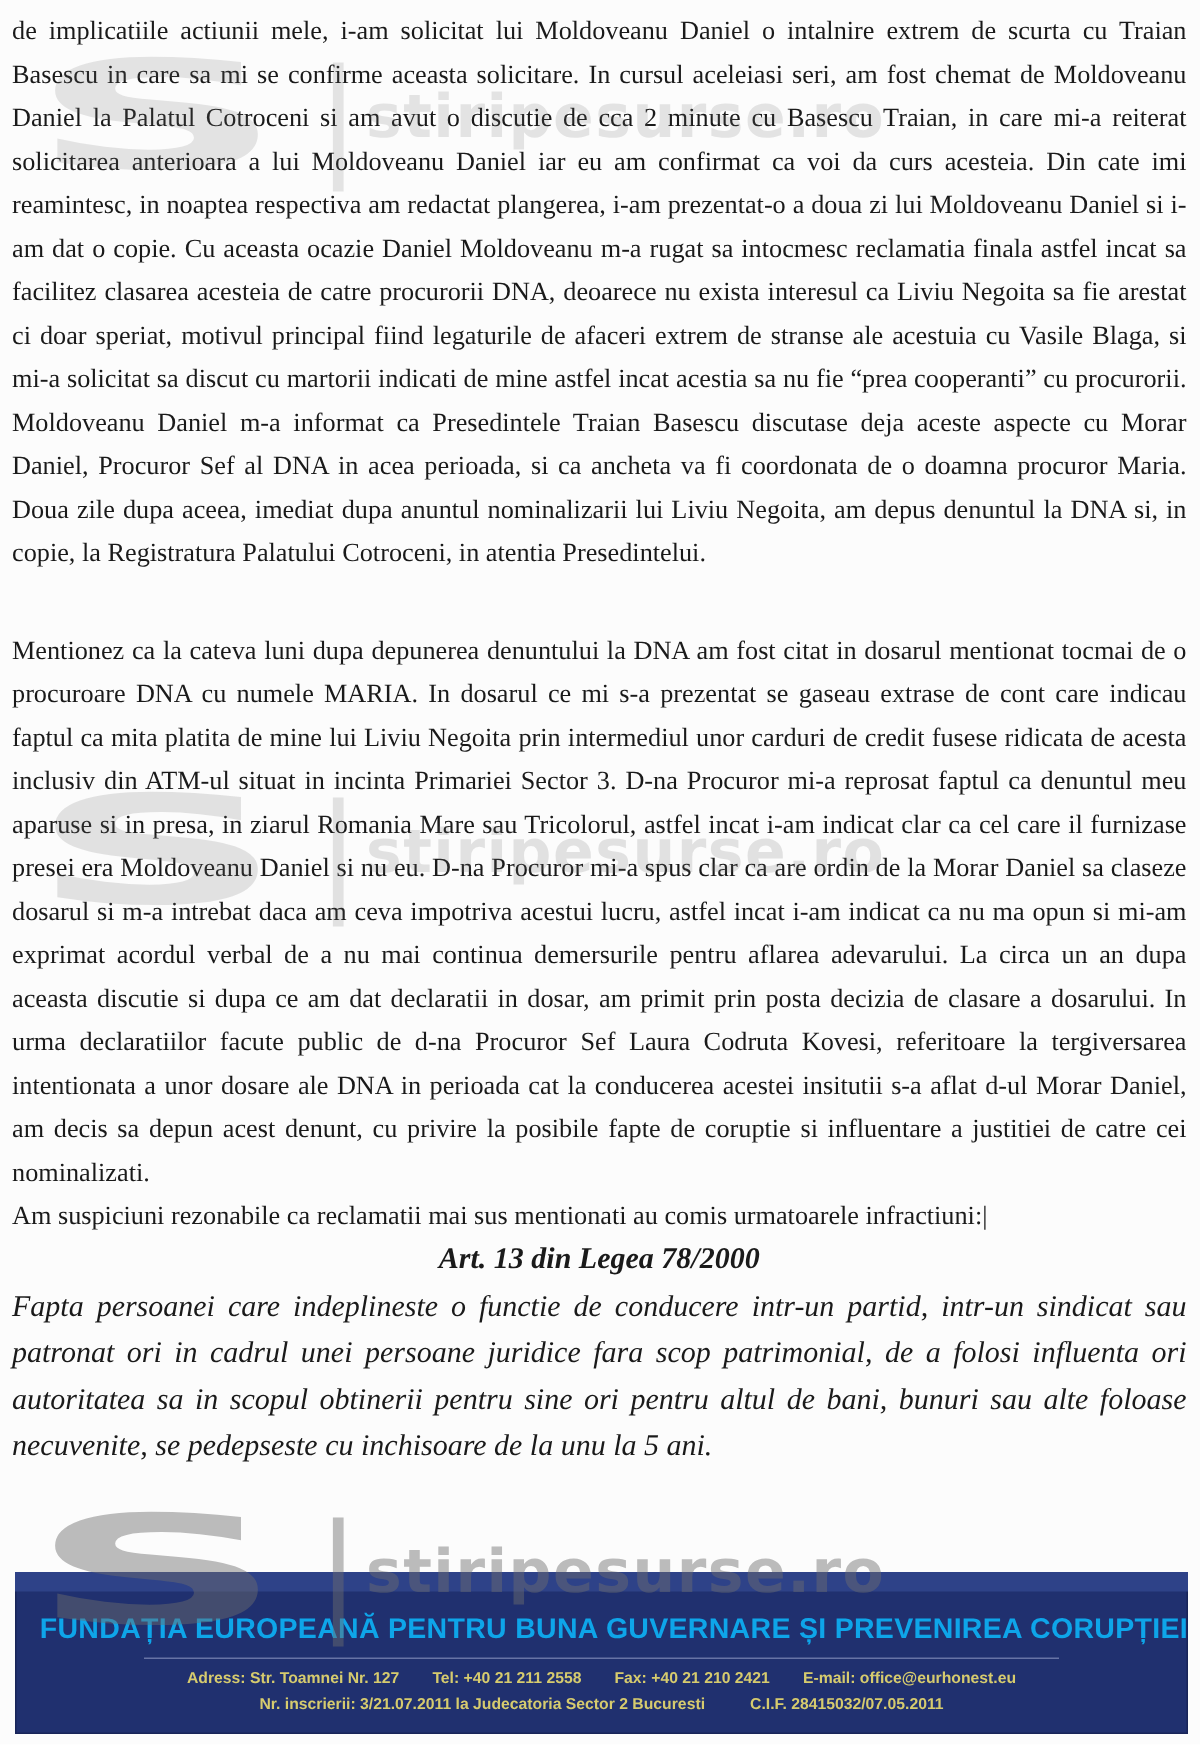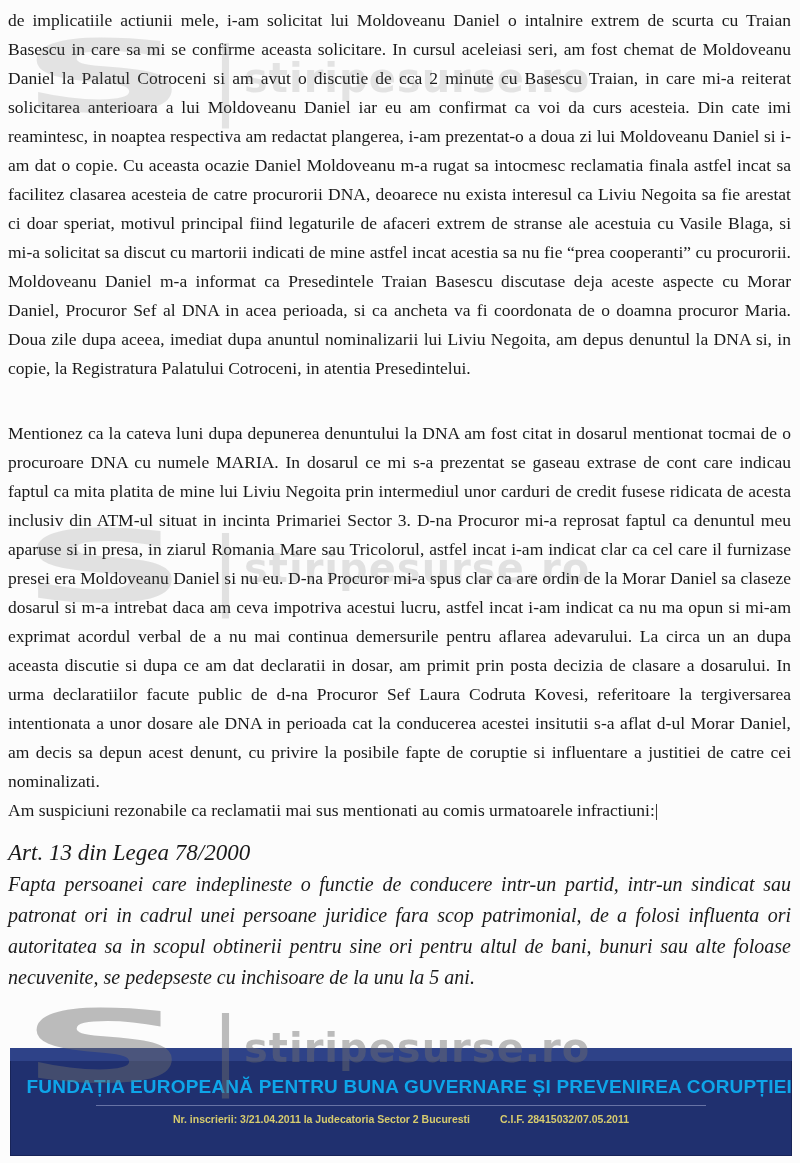--- a/index.html
+++ b/index.html
@@ -14,26 +14,26 @@
   .doc-body{
     position:absolute;left:8px;right:9px;top:6px;
     font-size:17.5px;line-height:29px;
     color:#1a1a1a;
     text-align:justify;
     z-index:1;
   }
   .para{margin:0;}
   .para.p1{margin-bottom:36px;}
   .para.p2{}
-  .para.p3{margin-bottom:13px;text-align:left;}
+  .para.p3{text-align:left;}
   .cursor{font-weight:normal;}
   .law-heading{
     margin:0 0 2px 0;
-    font-size:23px;font-weight:normal;font-style:italic;
-    text-align:left;
+    font-size:20px;font-weight:bold;font-style:italic;
+    text-align:center;
   }
   .law-text{
     margin:0;
     font-style:italic;font-size:20px;line-height:31px;
   }
   
   .watermark{
     position:absolute;left:2px;right:0;
     display:flex;align-items:center;
     pointer-events:none;
@@ -108,19 +108,25 @@
   <div class="watermark wm-bottom">
     <span class="wm-s">S</span>
     <span class="wm-bar">|</span>
     <span class="wm-text">stiripesurse.ro</span>
   </div>
 
   <footer class="banner">
     <div class="banner-topband"></div>
     <div class="banner-title">FUNDAȚIA EUROPEANĂ PENTRU BUNA GUVERNARE ȘI PREVENIREA CORUPȚIEI</div>
     <div class="banner-divider"></div>
+    <div class="banner-info">
+      <span>Adress: Str. Toamnei Nr. 127</span>
+      <span>Tel: +40 21 211 2558</span>
+      <span>Fax: +40 21 210 2421</span>
+      <span>E-mail: office@eurhonest.eu</span>
+    </div>
     <div class="banner-info second">
-      <span>Nr. inscrierii: 3/21.04.2011 la Judecatoria Sector 2 Bucuresti</span>
+      <span>Nr. inscrierii: 3/21.07.2011 la Judecatoria Sector 2 Bucuresti</span>
       <span>C.I.F. 28415032/07.05.2011</span>
     </div>
   </footer>
 
 </div>
 
 </body></html>

